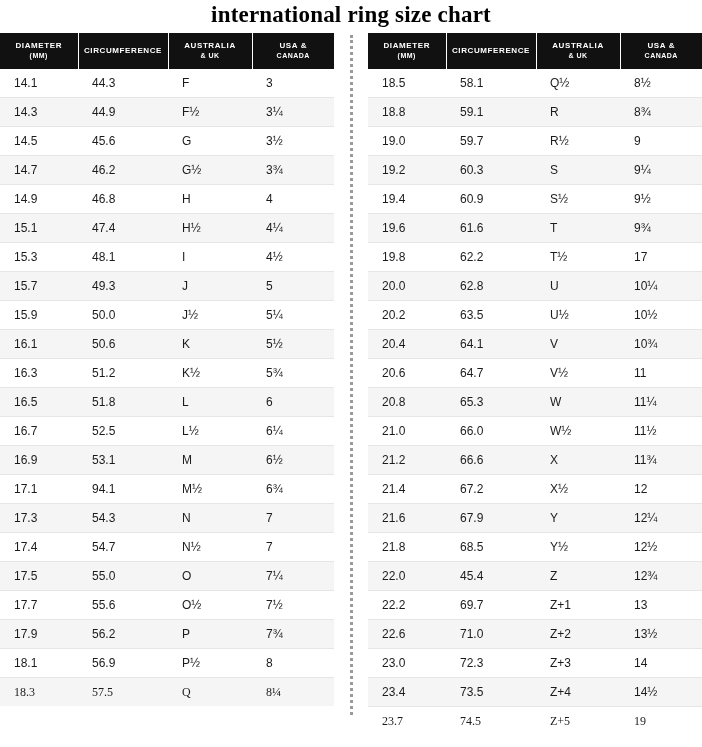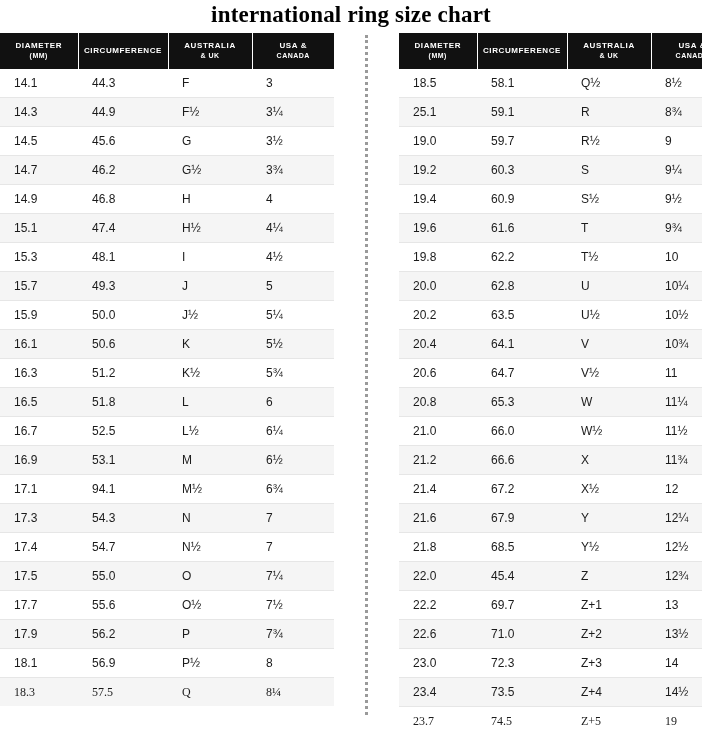--- a/index.html
+++ b/index.html
@@ -29,21 +29,20 @@
     letter-spacing: 0.2px;
     padding: 2px 0 5px 0;
     margin: 0;
     color: #000000;
   }
   .tables {
     display: flex;
     flex-direction: row;
     align-items: flex-start;
     width: 702px;
-    gap: 31px;
   }
   .table-wrap {
     width: 334px;
   }
   .spacer {
     width: 34px;
     align-self: stretch;
     display: flex;
     justify-content: center;
     position: relative;
@@ -313,21 +312,21 @@
           </tr>
         </thead>
         <tbody id="right-body">
             <tr>
               <td>18.5</td>
               <td>58.1</td>
               <td>Q½</td>
               <td>8½</td>
             </tr>
             <tr>
-              <td>25.1</td>
+              <td>18.8</td>
               <td>59.1</td>
               <td>R</td>
               <td>8¾</td>
             </tr>
             <tr>
               <td>19.0</td>
               <td>59.7</td>
               <td>R½</td>
               <td>9</td>
             </tr>
@@ -346,21 +345,21 @@
             <tr>
               <td>19.6</td>
               <td>61.6</td>
               <td>T</td>
               <td>9¾</td>
             </tr>
             <tr>
               <td>19.8</td>
               <td>62.2</td>
               <td>T½</td>
-              <td>10</td>
+              <td>17</td>
             </tr>
             <tr>
               <td>20.0</td>
               <td>62.8</td>
               <td>U</td>
               <td>10¼</td>
             </tr>
             <tr>
               <td>20.2</td>
               <td>63.5</td>

